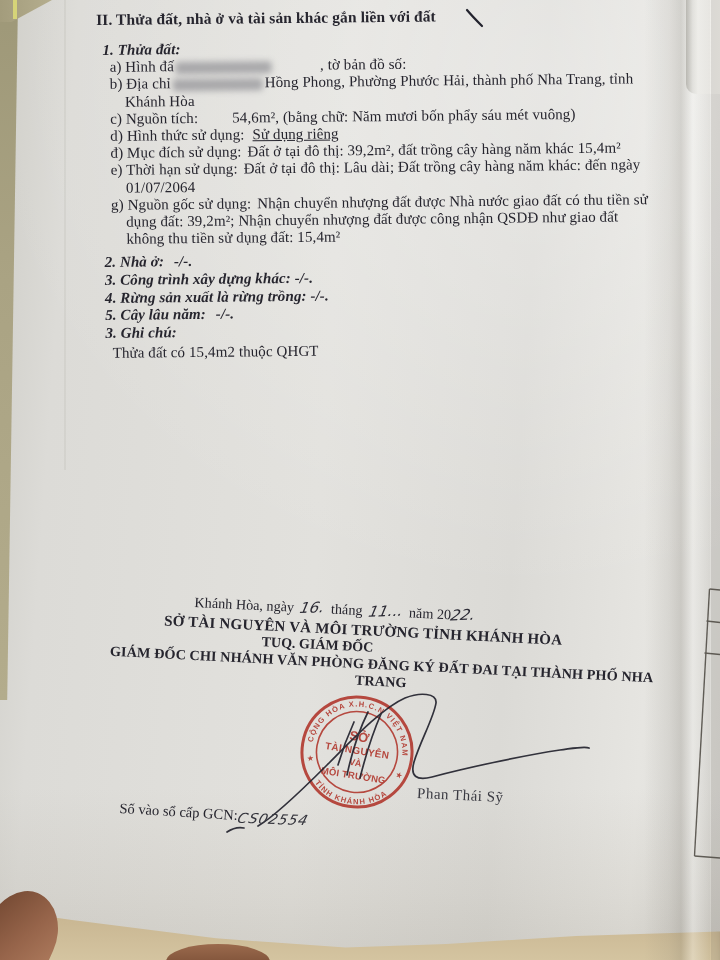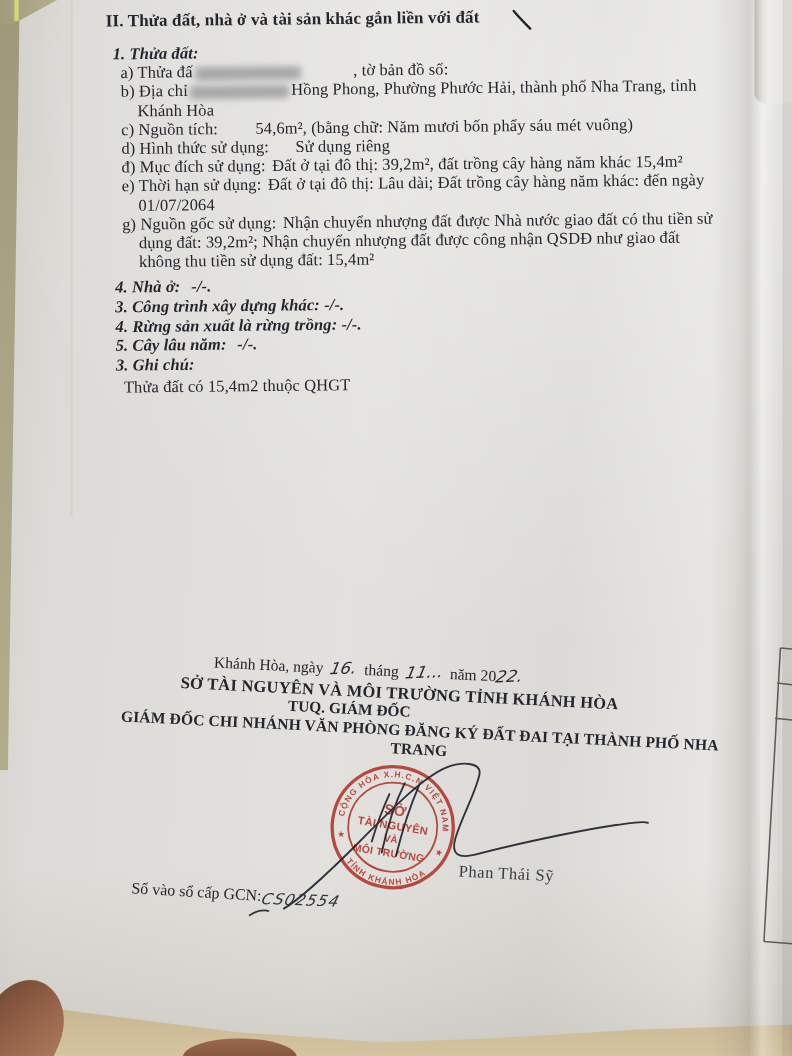--- a/index.html
+++ b/index.html
@@ -37,21 +37,21 @@
   .title{font-weight:bold;font-size:15.5px;line-height:20px;margin-bottom:12px;}
   .h1{font-weight:bold;font-style:italic;margin-left:6px;}
   .ind1{margin-left:13px;}
   .ind2{margin-left:28px;}
   .items{margin-top:6px;}
   .item{margin-left:6px;font-weight:bold;font-style:italic;line-height:17.6px;}
   .item .val{font-weight:bold;}
   .note{margin-left:13px;margin-top:3px;}
   .smudge{display:inline-block;height:12px;background:#6e6e76;filter:blur(3px);opacity:0.5;
     border-radius:3px;vertical-align:middle;margin:0 2px;}
-  .g28{margin-left:46px;} .g12{margin-left:24px;} .g6{margin-left:6px;}
+  .g28{margin-left:46px;} .g12{margin-left:8px;text-decoration:underline;} .g6{margin-left:6px;}
   
   .sig{position:absolute;left:95px;top:588px;width:580px;transform:rotate(2.8deg);transform-origin:0 0;}
   .sig .dateline{text-align:center;font-size:14.2px;transform:translateX(-48px);}
   .sig .org{text-align:center;font-weight:bold;font-size:15px;letter-spacing:0.2px;margin-top:3px;transform:translateX(-20px);}
   .sig .tuq{text-align:center;font-weight:bold;font-size:14px;transform:translateX(-65px);}
   .sig .office{text-align:center;font-weight:bold;font-size:14.2px;letter-spacing:0.1px;}
   .hand{font-family:"DejaVu Sans",sans-serif;font-style:italic;display:inline-block;
     transform:skewX(-14deg) rotate(-5deg);color:#2c2b35;font-size:15px;margin:0 3px;}
   .signer{position:absolute;left:417px;top:787px;font-size:15px;letter-spacing:0.5px;color:#3a3a42;
     transform:rotate(2.8deg);}
@@ -74,21 +74,21 @@
   <div class="finger2"></div>
   <div class="sheet-edge"></div>
   <div class="crease-right"></div>
   <div class="edge-shadow-right"></div>
   <div class="crease-left"></div>
 
   <div class="doc">
     <div class="title">II. Thửa đất, nhà ở và tài sản khác gắn liền với đất</div>
     <div class="h1">1. Thửa đất:</div>
     <div class="ind1">
-      <span>a) Thửa đấ</span><span class="smudge" style="width:96px"></span><span class="g28">, tờ bản đồ số:</span>
+      <span>a) Hình đấ</span><span class="smudge" style="width:96px"></span><span class="g28">, tờ bản đồ số:</span>
     </div>
     <div class="ind1">
       <span>b) Địa chỉ</span><span class="smudge" style="width:90px"></span><span>Hồng Phong, Phường Phước Hải, thành phố Nha Trang, tỉnh</span>
     </div>
     <div class="ind2">Khánh Hòa</div>
     <div class="ind1">
       <span>c) Nguồn tích:</span><span class="g28" style="margin-left:34px">54,6m², (bằng chữ: Năm mươi bốn phẩy sáu mét vuông)</span>
     </div>
     <div class="ind1">
       <span>d) Hình thức sử dụng:</span><span class="g12">Sử dụng riêng</span>
@@ -100,21 +100,21 @@
       <span>e) Thời hạn sử dụng:</span><span class="g6">Đất ở tại đô thị: Lâu dài; Đất trồng cây hàng năm khác: đến ngày</span>
     </div>
     <div class="ind2">01/07/2064</div>
     <div class="ind1">
       <span>g) Nguồn gốc sử dụng:</span><span class="g6">Nhận chuyển nhượng đất được Nhà nước giao đất có thu tiền sử</span>
     </div>
     <div class="ind2">dụng đất: 39,2m²; Nhận chuyển nhượng đất được công nhận QSDĐ như giao đất</div>
     <div class="ind2">không thu tiền sử dụng đất: 15,4m²</div>
     <div class="items">
       <div class="item">
-        <span>4. Nhà ở:</span>
+        <span>2. Nhà ở:</span>
         <span class="val g6">-/-.</span>
       </div>
       <div class="item">
         <span>3. Công trình xây dựng khác:</span>
         <span class="val">-/-.</span>
       </div>
       <div class="item">
         <span>4. Rừng sản xuất là rừng trồng:</span>
         <span class="val">-/-.</span>
       </div>

